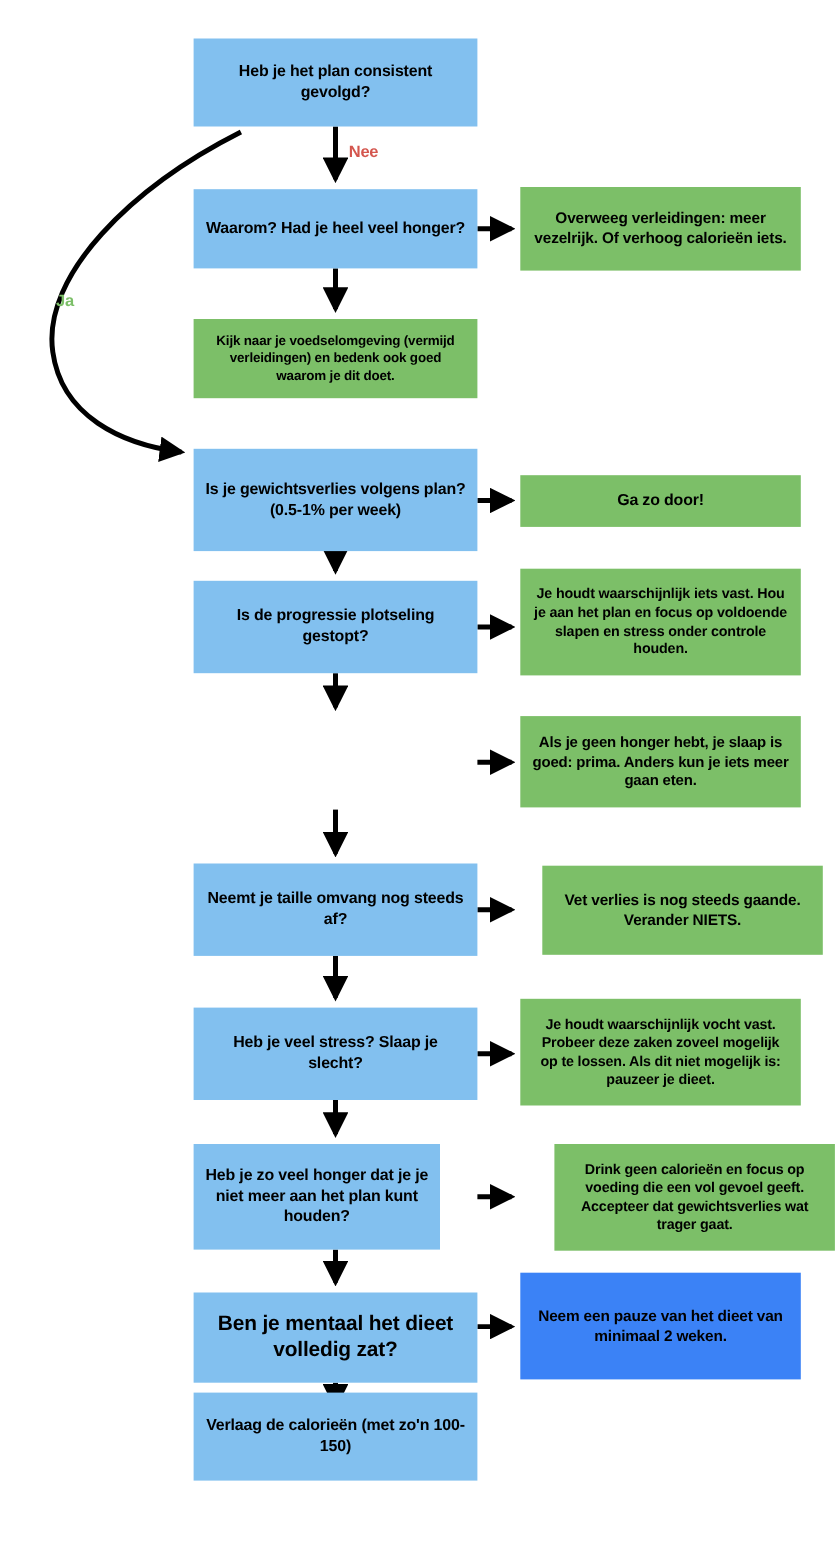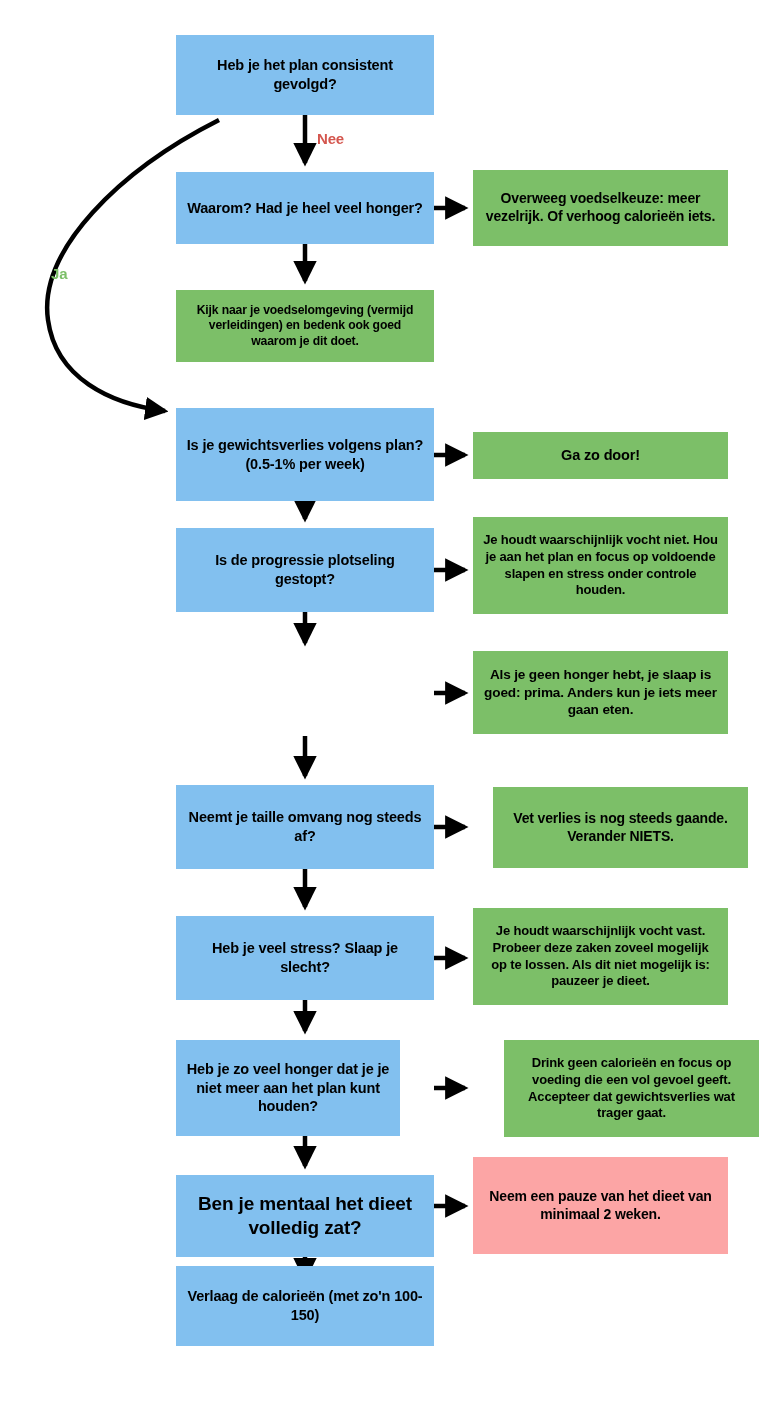--- a/index.html
+++ b/index.html
@@ -136,36 +136,36 @@
     </g>
   </svg>
 
   <div class="node blue" style="left: 176px; top: 35px; width: 258px; height: 80px; font-size: 14.5px; background: rgb(130, 192, 239);">
     <span class="txt">Heb je het plan consistent gevolgd?</span>
   </div>
   <div class="node blue" style="left: 176px; top: 172px; width: 258px; height: 72px; font-size: 14.5px; background: rgb(130, 192, 239);">
     <span class="txt">Waarom? Had je heel veel honger?</span>
   </div>
   <div class="node green" style="left: 473px; top: 170px; width: 255px; height: 76px; font-size: 14px; background: rgb(124, 191, 104);">
-    <span class="txt">Overweeg voedselkeuze: meer vezelrijk. Of verhoog calorieën iets.</span>
+    <span class="txt">Overweeg verleidingen: meer vezelrijk. Of verhoog calorieën iets.</span>
   </div>
   <div class="node green" style="left: 176px; top: 290px; width: 258px; height: 72px; font-size: 12.2px; background: rgb(124, 191, 104);">
     <span class="txt">Kijk naar je voedselomgeving (vermijd verleidingen) en bedenk ook goed waarom je dit doet.</span>
   </div>
   <div class="node blue" style="left: 176px; top: 408px; width: 258px; height: 93px; font-size: 14.5px; background: rgb(130, 192, 239);">
     <span class="txt">Is je gewichtsverlies volgens plan? (0.5-1% per week)</span>
   </div>
   <div class="node green" style="left: 473px; top: 432px; width: 255px; height: 47px; font-size: 14.5px; background: rgb(124, 191, 104);">
     <span class="txt">Ga zo door!</span>
   </div>
   <div class="node blue" style="left: 176px; top: 528px; width: 258px; height: 84px; font-size: 14.5px; background: rgb(130, 192, 239);">
     <span class="txt">Is de progressie plotseling gestopt?</span>
   </div>
   <div class="node green" style="left: 473px; top: 517px; width: 255px; height: 97px; font-size: 13px; background: rgb(124, 191, 104);">
-    <span class="txt">Je houdt waarschijnlijk vocht niet. Hou je aan het plan en focus op voldoende slapen en stress onder controle houden.</span>
+    <span class="txt">Je houdt waarschijnlijk iets vast. Hou je aan het plan en focus op voldoende slapen en stress onder controle houden.</span>
   </div>
   <div class="node green" style="left: 473px; top: 651px; width: 255px; height: 83px; font-size: 13.6px; background: rgb(124, 191, 104);">
     <span class="txt">Als je geen honger hebt, je slaap is goed: prima. Anders kun je iets meer gaan eten.</span>
   </div>
   <div class="node blue" style="left: 176px; top: 785px; width: 258px; height: 84px; font-size: 14.5px; background: rgb(130, 192, 239);">
     <span class="txt">Neemt je taille omvang nog steeds af?</span>
   </div>
   <div class="node green" style="left: 493px; top: 787px; width: 255px; height: 81px; font-size: 14px; background: rgb(124, 191, 104);">
     <span class="txt">Vet verlies is nog steeds gaande. Verander NIETS.</span>
   </div>
@@ -177,21 +177,21 @@
   </div>
   <div class="node blue" style="left: 176px; top: 1040px; width: 224px; height: 96px; font-size: 14.5px; background: rgb(130, 192, 239);">
     <span class="txt">Heb je zo veel honger dat je je niet meer aan het plan kunt houden?</span>
   </div>
   <div class="node green" style="left: 473px; top: 1040px; width: 255px; height: 97px; font-size: 13px; background: rgb(124, 191, 104); margin-left: 31px;">
     <span class="txt">Drink geen calorieën en focus op voeding die een vol gevoel geeft. Accepteer dat gewichtsverlies wat trager gaat.</span>
   </div>
   <div class="node blue" style="left: 176px; top: 1175px; width: 258px; height: 82px; font-size: 19px; background: rgb(130, 192, 239);">
     <span class="txt">Ben je mentaal het dieet volledig zat?</span>
   </div>
-  <div class="node green" style="left: 473px; top: 1157px; width: 255px; height: 97px; font-size: 14px; background: #fca5a5;">
+  <div class="node green" style="left: 473px; top: 1157px; width: 255px; height: 97px; font-size: 14px; background: #3b82f6;">
     <span class="txt">Neem een pauze van het dieet van minimaal 2 weken.</span>
   </div>
   <div class="node blue" style="left: 176px; top: 1266px; width: 258px; height: 80px; font-size: 14.5px; background: rgb(130, 192, 239);">
     <span class="txt">Verlaag de calorieën (met zo'n 100-150)</span>
   </div>
 
   <div class="edge-label" id="label-nee" style="left: 317px; top: 130px; font-size: 15px; color: rgb(212, 86, 78);">Nee</div>
   <div class="edge-label" id="label-ja" style="left: 51px; top: 265px; font-size: 15px; color: rgb(124, 191, 104);">Ja</div>
 
 </div>

